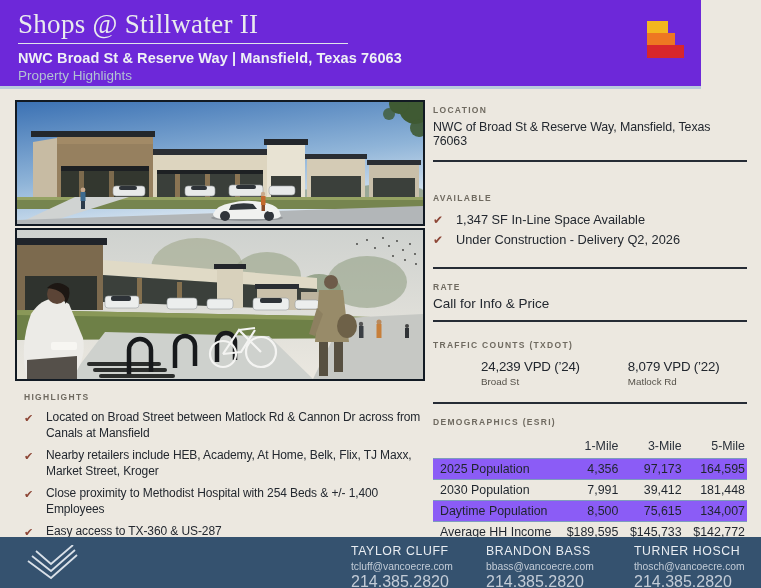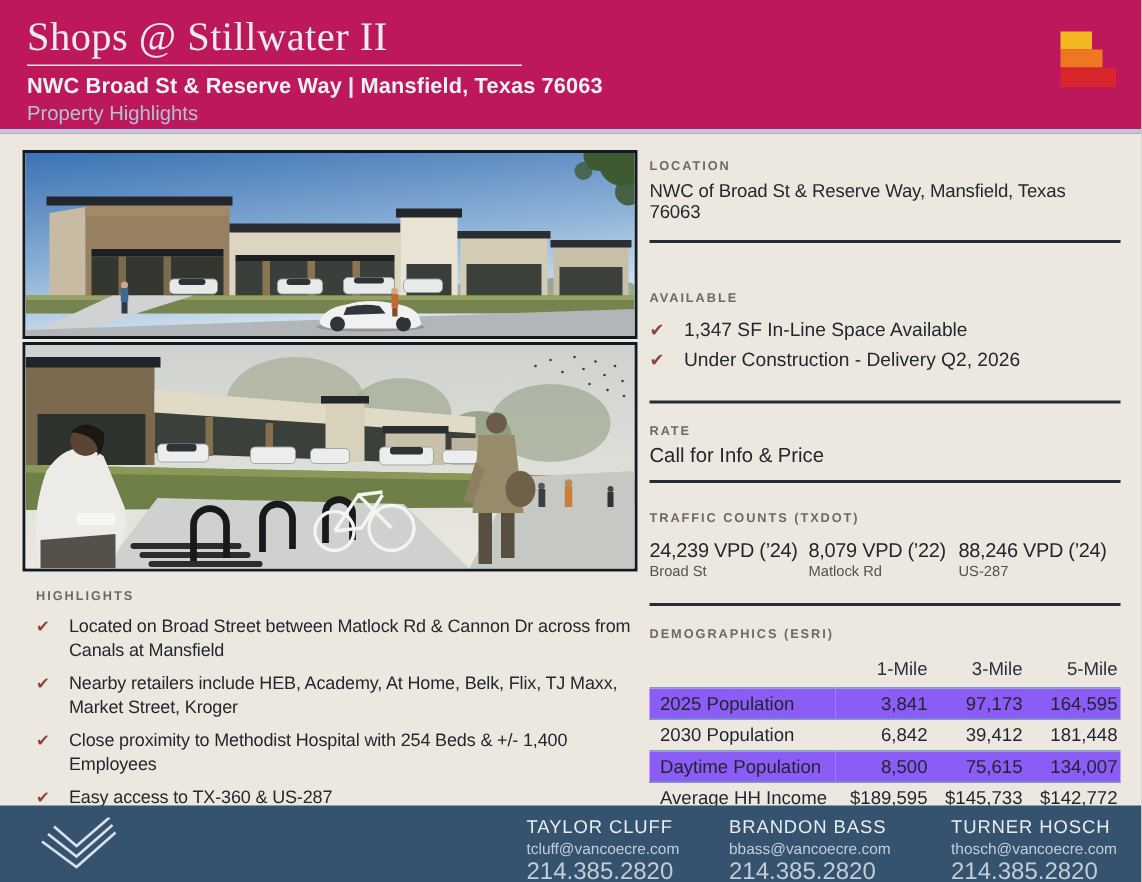--- a/index.html
+++ b/index.html
@@ -4,22 +4,22 @@
 <style>
   * { margin:0; padding:0; box-sizing:border-box; }
   html,body { background:#cfcbc3; }
   .page {
     position:relative; width:761px; height:588px;
     background:#ece8e0; overflow:hidden;
     font-family:"Liberation Sans", sans-serif; color:#22282f;
   }
   
   .hdr {
-    position:absolute; left:0; top:0; width:761px; height:89px;
-    background:#be185d; border-bottom:3px solid #b7cbdc; padding:9px 18px 0 18px;
+    position:absolute; left:0; top:0; width:701px; height:89px;
+    background:#6d28d9; border-bottom:3px solid #b7cbdc; padding:9px 18px 0 18px;
   }
   .hdr-title {
     font-family:"Liberation Serif", serif; font-weight:normal;
     font-size:27px; color:#e9ebee; letter-spacing:.3px;
     width:330px; padding-bottom:3px; border-bottom:1.5px solid #dfe4ea;
   }
   .hdr-sub { margin-top:6px; font-size:14.5px; font-weight:bold; color:#eef1f5; letter-spacing:.1px; }
   .hdr-tag { margin-top:2px; font-size:13.5px; color:#b2c1d3; }
   .brand { position:absolute; right:17px; top:21px; display:flex; align-items:center; }
   .brand-icon { width:37px; height:37px; display:flex; flex-direction:column; align-items:flex-start; }
@@ -35,21 +35,21 @@
   
   .col { position:absolute; left:433px; top:100px; width:314px; }
   .lbl { font-size:8.5px; font-weight:bold; letter-spacing:1.3px; color:#6f6a60; }
   .sep { border:none; border-top:2px solid #262c35; height:0; }
   .loc-val { margin-top:5px; font-size:12.4px; color:#23282f; letter-spacing:-.1px; }
   .bullets { list-style:none; margin-top:7px; }
   .bullets li { position:relative; padding-left:23px; font-size:12.8px; line-height:20px; color:#23282f; }
   .check { position:absolute; left:0; top:0; color:#8d4636; font-size:12px; }
   .rate-val { margin-top:4px; font-size:13.5px; color:#23282f; }
   .traffic-row { display:flex; margin-top:9px; }
-  .tc { width:106px; }
+  .tc { width:106px;margin-left:48px; }
   .tc + .tc { width:100px; }
   .tc + .tc + .tc { width:108px; }
   .tc-val { font-size:13.3px; color:#22272e; letter-spacing:-.2px; white-space:nowrap; }
   .tc-road { margin-top:2px; font-size:9.8px; color:#555149; }
   
   .demo-table { margin-top:9px; width:314px; border-collapse:collapse; table-layout:fixed; }
   .demo-table th, .demo-table td { font-size:12.4px; padding:3px 2px 3px 2px; text-align:right; white-space:nowrap; }
   .demo-table th { font-weight:normal; color:#2b313a; padding-bottom:5px; }
   .demo-table td.rowlabel, .demo-table th.rowlabel { text-align:left; padding-left:7px; width:124px; }
   .demo-table tr.hl { background:#8b5cf6; border-top:1.5px solid #7e9cbd; border-bottom:1.5px solid #7e9cbd; }
@@ -321,27 +321,27 @@
         <tr>
           <th class="rowlabel"></th>
           <th>1-Mile</th>
           <th>3-Mile</th>
           <th>5-Mile</th>
         </tr>
       </thead>
       <tbody>
         <tr class="hl">
           <td class="rowlabel">2025 Population</td>
-          <td>3,841</td>
+          <td>4,356</td>
           <td>97,173</td>
           <td>164,595</td>
         </tr>
         <tr>
           <td class="rowlabel">2030 Population</td>
-          <td>6,842</td>
+          <td>7,991</td>
           <td>39,412</td>
           <td>181,448</td>
         </tr>
         <tr class="hl">
           <td class="rowlabel">Daytime Population</td>
           <td>8,500</td>
           <td>75,615</td>
           <td>134,007</td>
         </tr>
         <tr>

